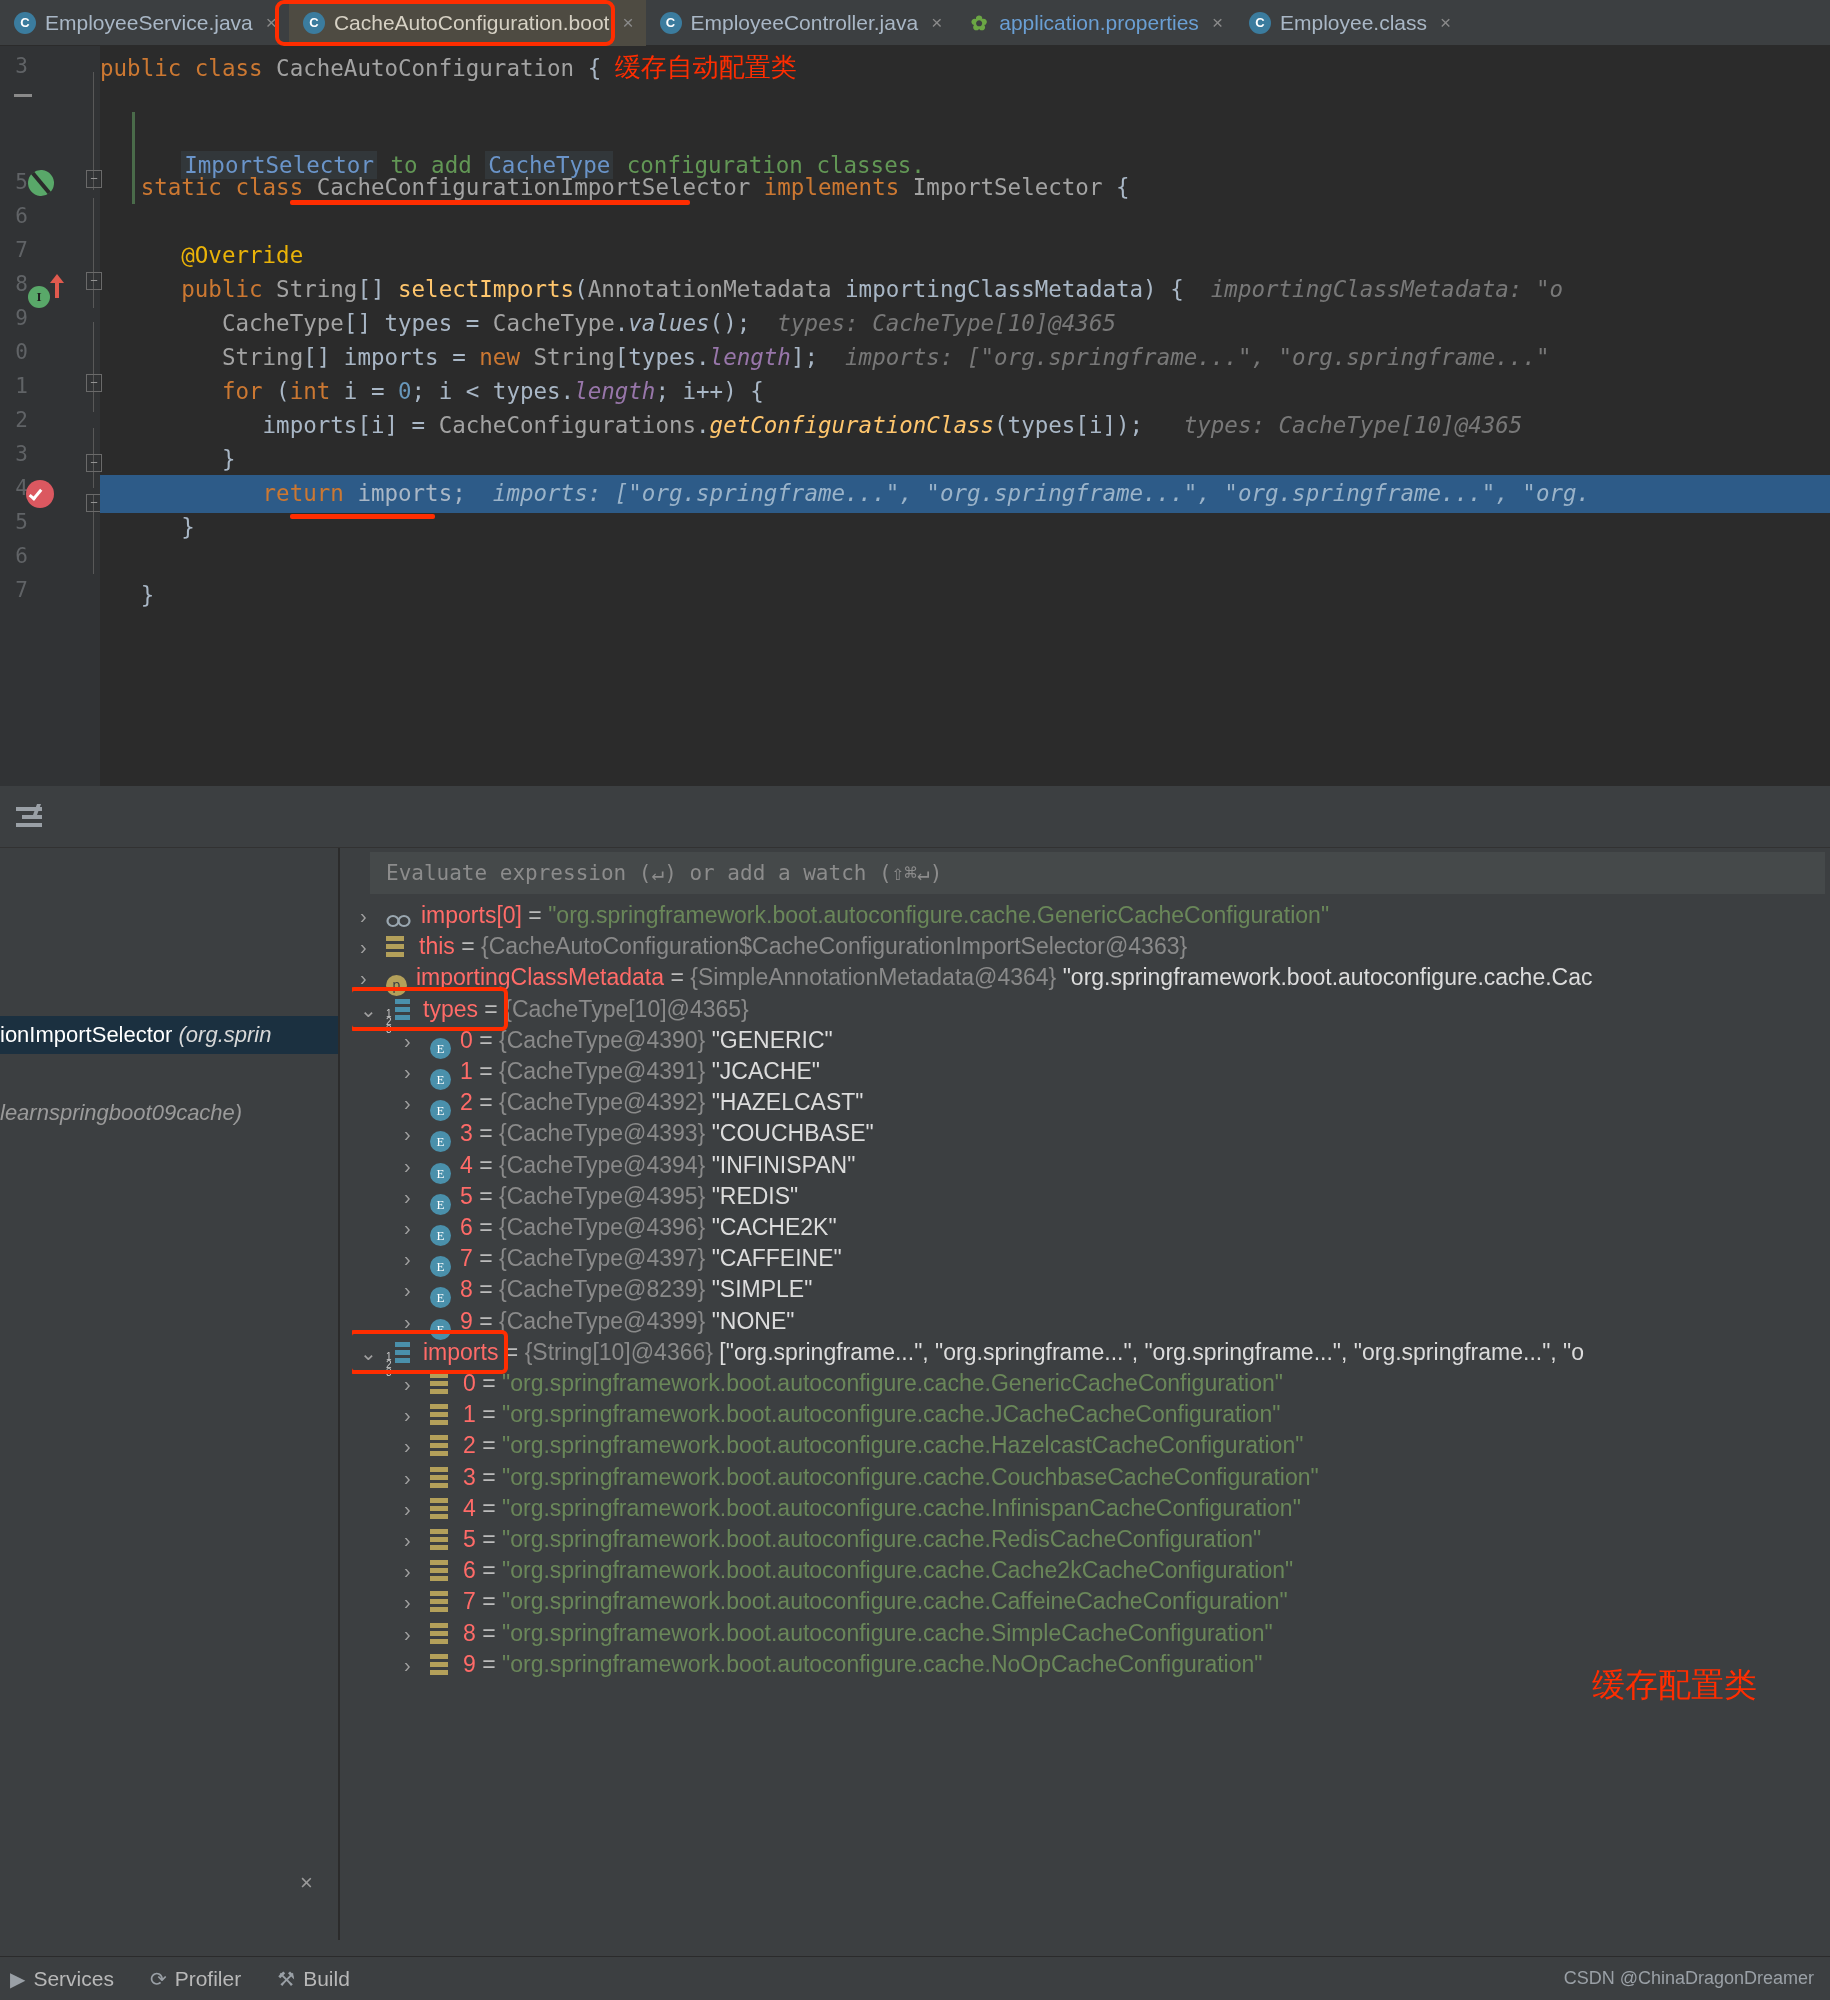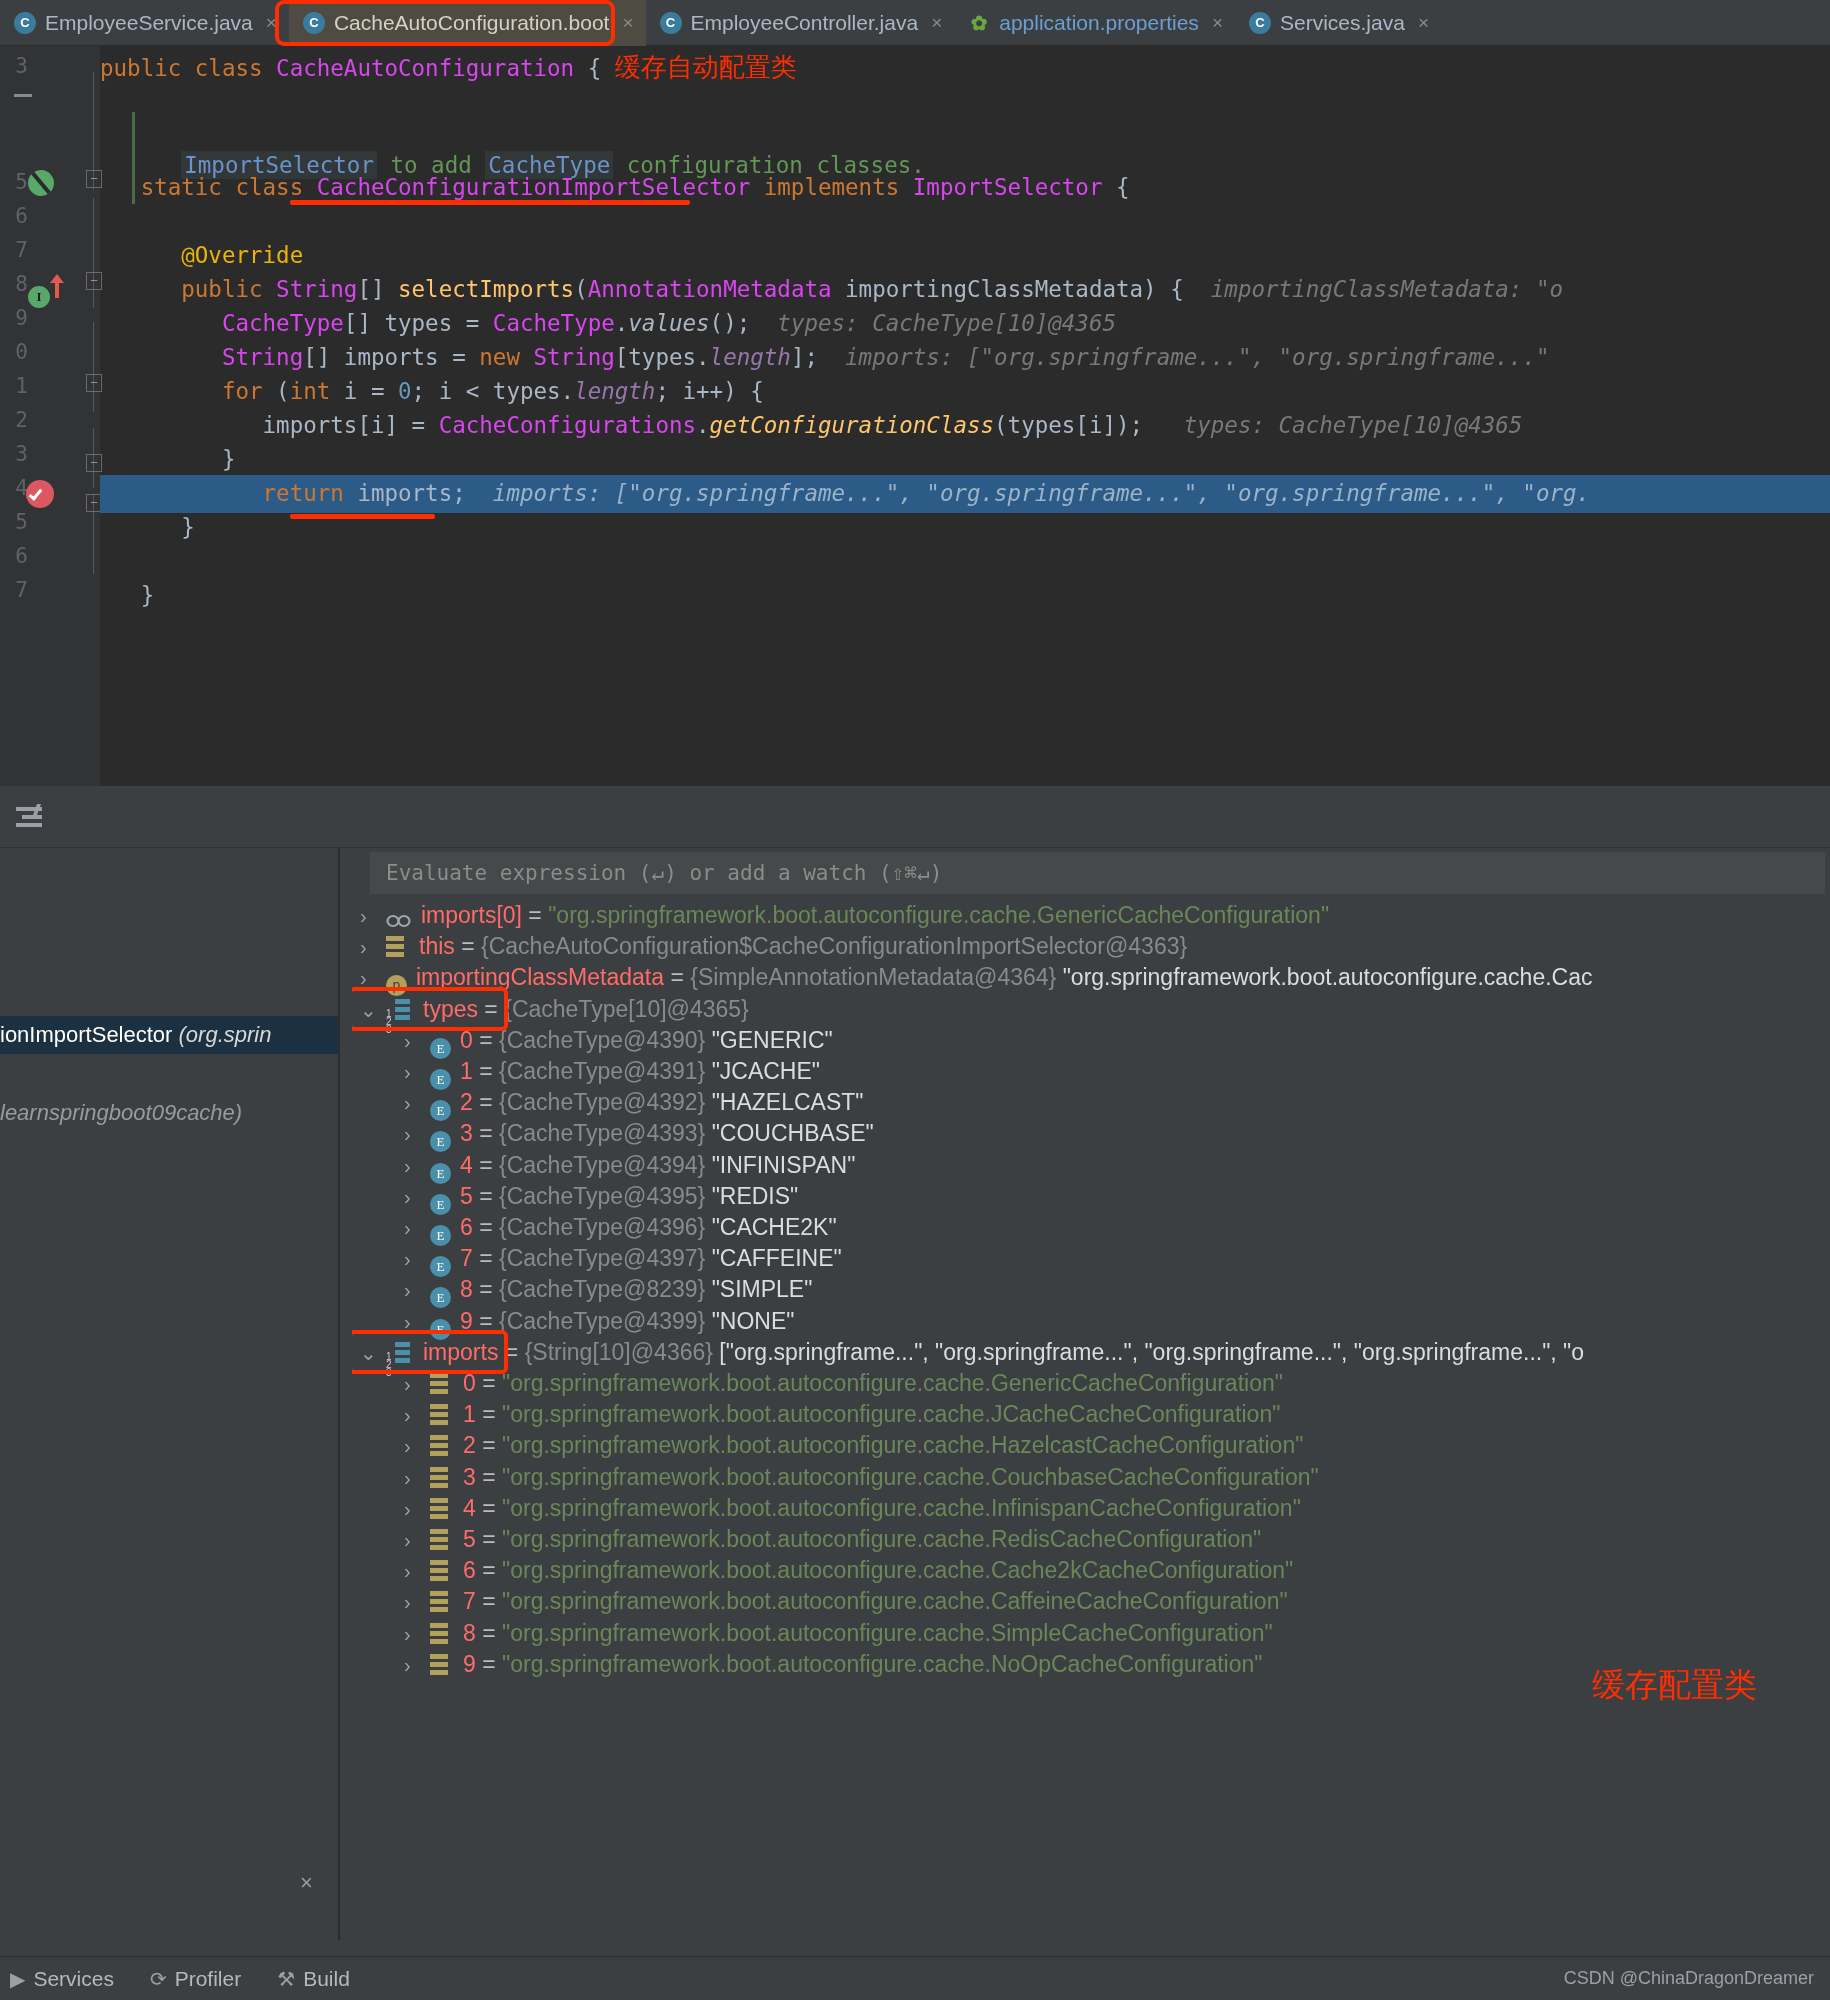--- a/index.html
+++ b/index.html
@@ -56,21 +56,21 @@
   .foldline {
     position: absolute; left: 93px; width: 1px; background: #585858;
   }
   #code {
     position: absolute; left: 100px; top: 0; width: 1730px; height: 740px;
     font-family: "DejaVu Sans Mono", monospace; font-size: 22.5px;
     white-space: pre; color: #a9b7c6;
   }
   .cl { position: absolute; left: 0; height: 34px; line-height: 34px; }
   .kw { color: #cc7832; }
-  .cls { color: #d946ef; }
+  .cls { color: #a3a3a3; }
   .mth { color: #ffc66d; }
   .fld { color: #9876aa; font-style: italic; }
   .num { color: #6897bb; }
   .ann { color: #eab308; text-align: right; }
   .jdoc { color: #629755; }
   .jdoctag { color: #6a94c9; background: #32373a; padding: 1px 3px; }
   .hint { color: #787878; font-style: italic; }
   .selline {
     position: absolute; left: 0; width: 1830px; height: 38px;
     background: #2d5b88;
@@ -173,21 +173,21 @@
       <span class="tlabel">EmployeeController.java</span>
       <span class="tclose">×</span>
     </div>
     <div class="tab">
       <span class="ficon props">✿</span>
       <span class="tlabel" style="color: rgb(106, 159, 212);">application.properties</span>
       <span class="tclose">×</span>
     </div>
     <div class="tab">
       <span class="ficon java">C</span>
-      <span class="tlabel">Services.java</span>
+      <span class="tlabel">Employee.class</span>
       <span class="tclose">×</span>
     </div>
   </div>
 <div class="tab-highlight"></div>
 
 <div id="editor">
   <div id="gutter">
       <div class="lnum" style="top: 8px;">3</div>
       <div class="lnum" style="top: 124px;">5</div>
       <div class="lnum" style="top: 158px;">6</div>

